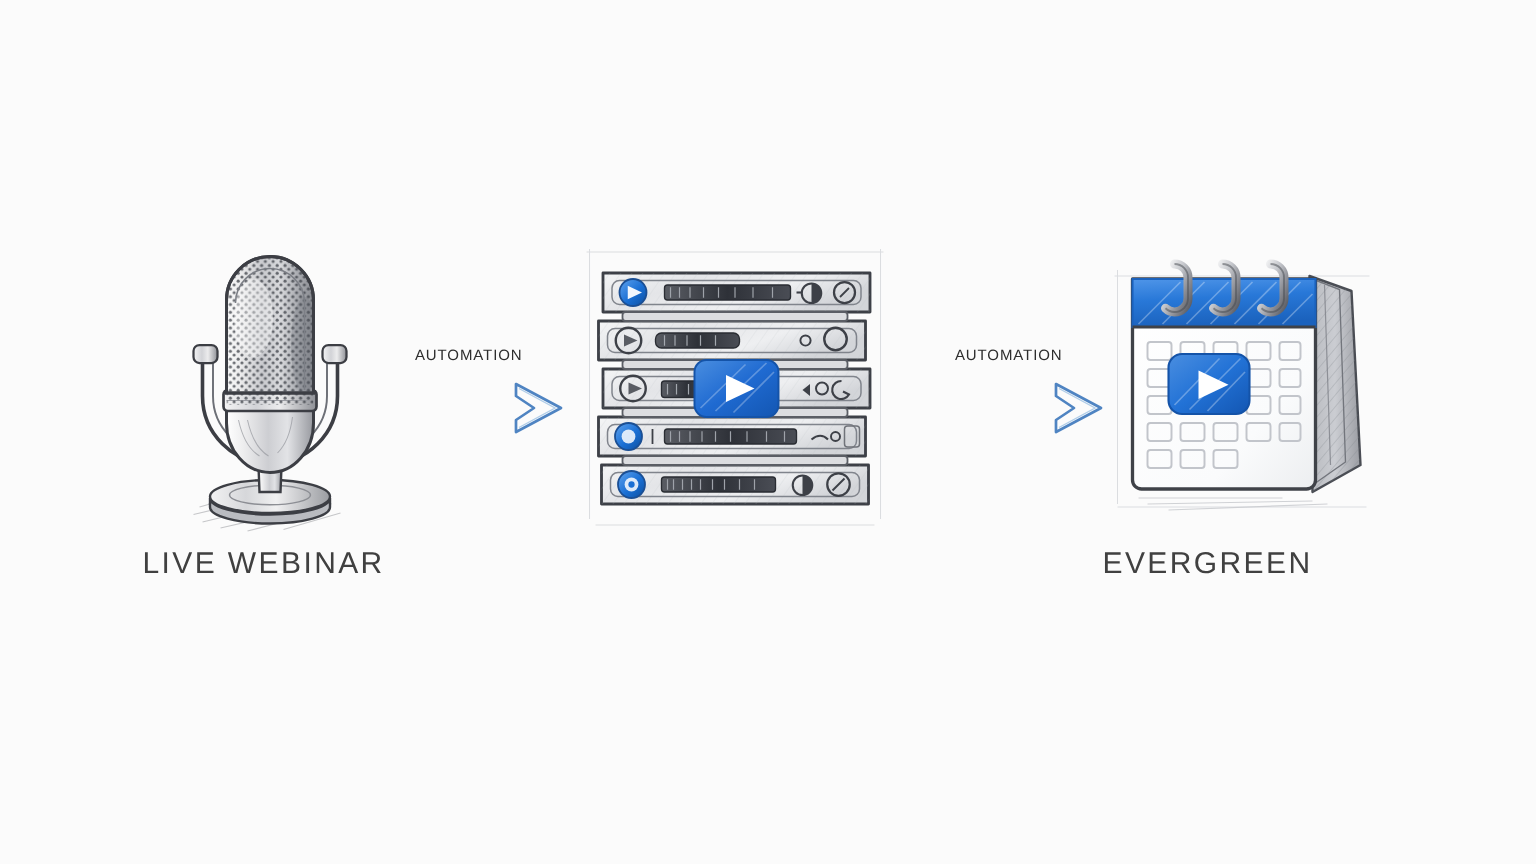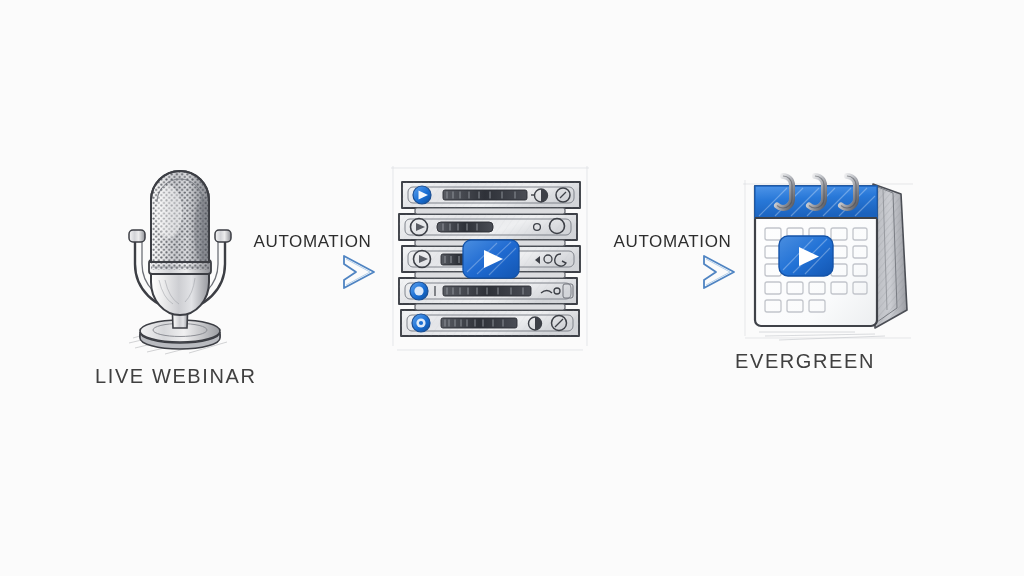--- a/index.html
+++ b/index.html
@@ -34,21 +34,21 @@
     white-space: nowrap;
   }
   .arrow-group {
     position: absolute;
   }
   .arrow-label {
     position: absolute;
     width: 100%;
     text-align: center;
     font-family: "Liberation Sans", sans-serif;
-    font-size: 17px;
+    font-size: 10px;
     letter-spacing: 0.6px;
     color: #2d2d2d;
     white-space: nowrap;
   }
   svg { display: block; overflow: visible; }
 </style>
 </head>
 <body>
 
 <div id="canvas" style="background: rgb(251, 251, 251);">
@@ -454,16 +454,16 @@
         <path d="M112 16 a9 9 0 0 1 9 9 l0 14 a9 9 0 0 1 -9 9 a9 9 0 0 1 -6 -2.5" fill="none" stroke="url(#ringGrad)" stroke-width="6" stroke-linecap="round"></path>
         <path d="M112 16 a9 9 0 0 1 9 9 l0 14 a9 9 0 0 1 -9 9 a9 9 0 0 1 -6 -2.5" fill="none" stroke="#44474e" stroke-width="1.2" opacity="0.5"></path>
       </g>
 
       <g stroke="#c9cbcf" stroke-width="0.8" fill="none" opacity="0.85">
         <path d="M24 172 L120 172"></path>
         <path d="M30 176 L140 174"></path>
         <path d="M44 180 L150 176"></path>
       </g>
     </svg>
-    <div class="node-label" style="top:190px;">EVERGREEN</div>
+    <div class="node-label" style="top:205px;">EVERGREEN</div>
   </div>
 
 </div>
 
 </body></html>

